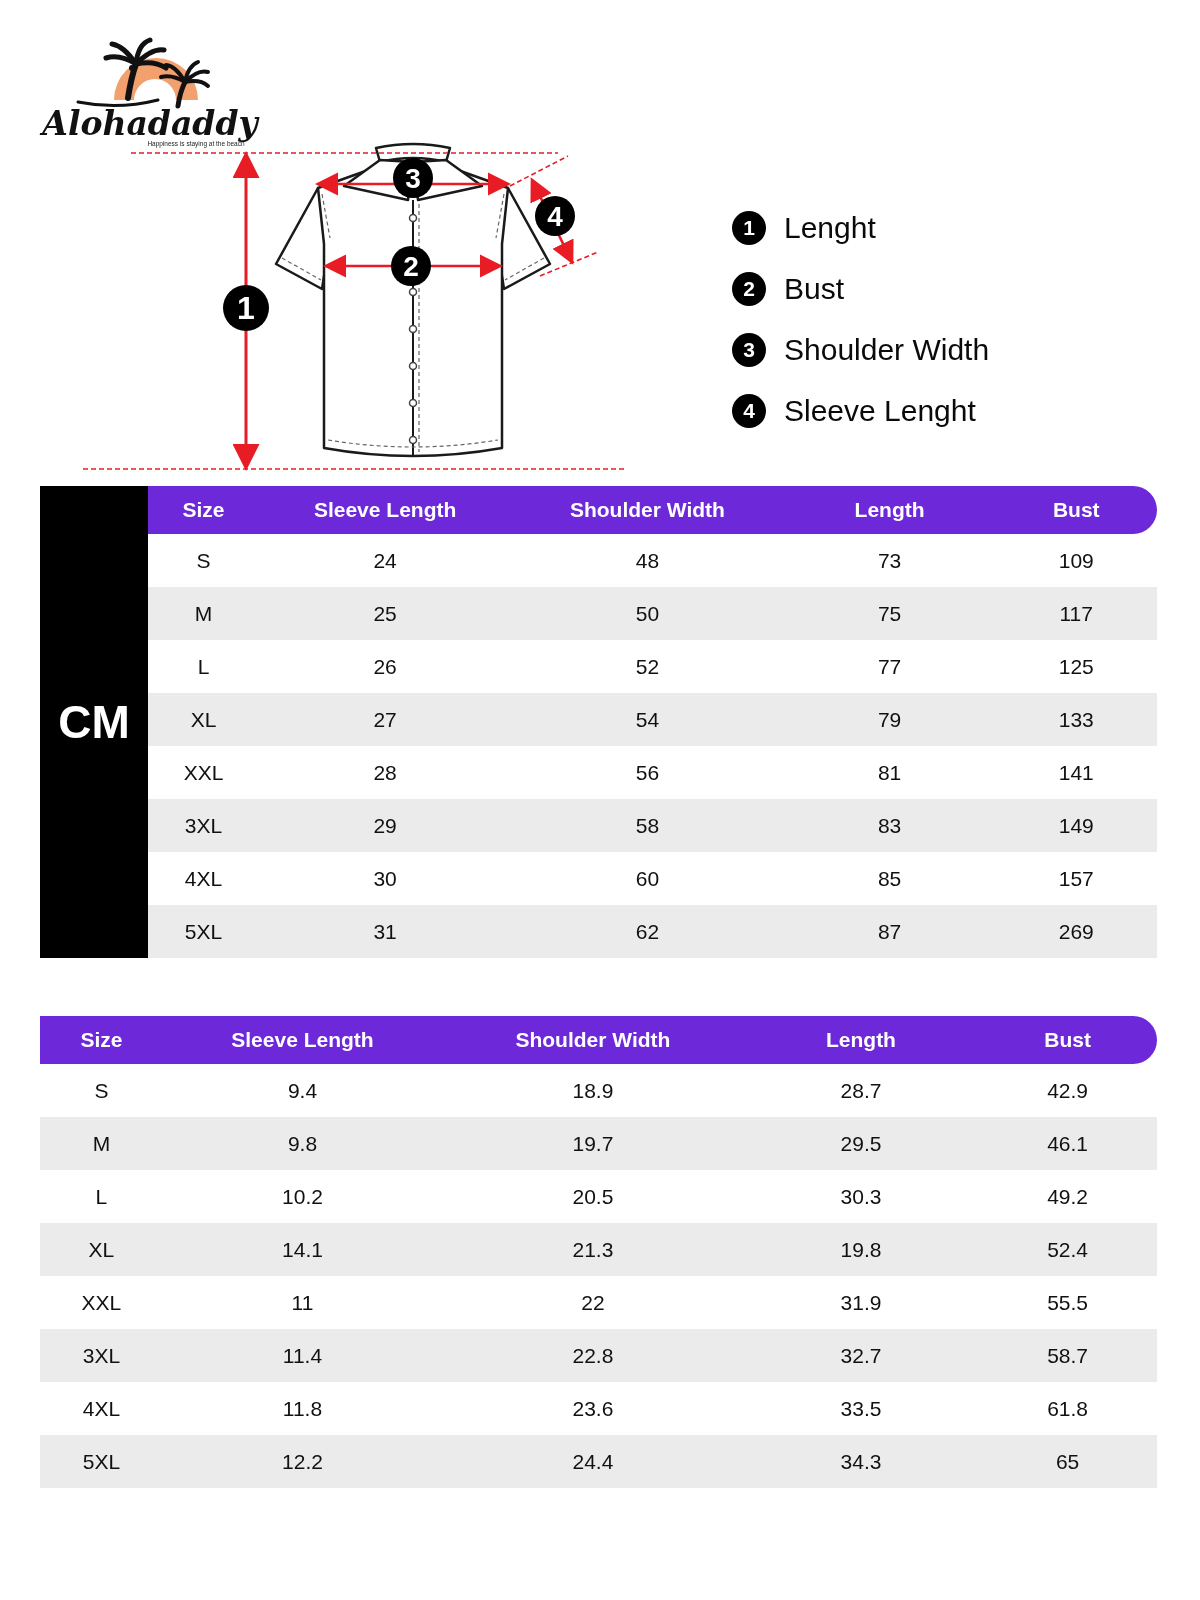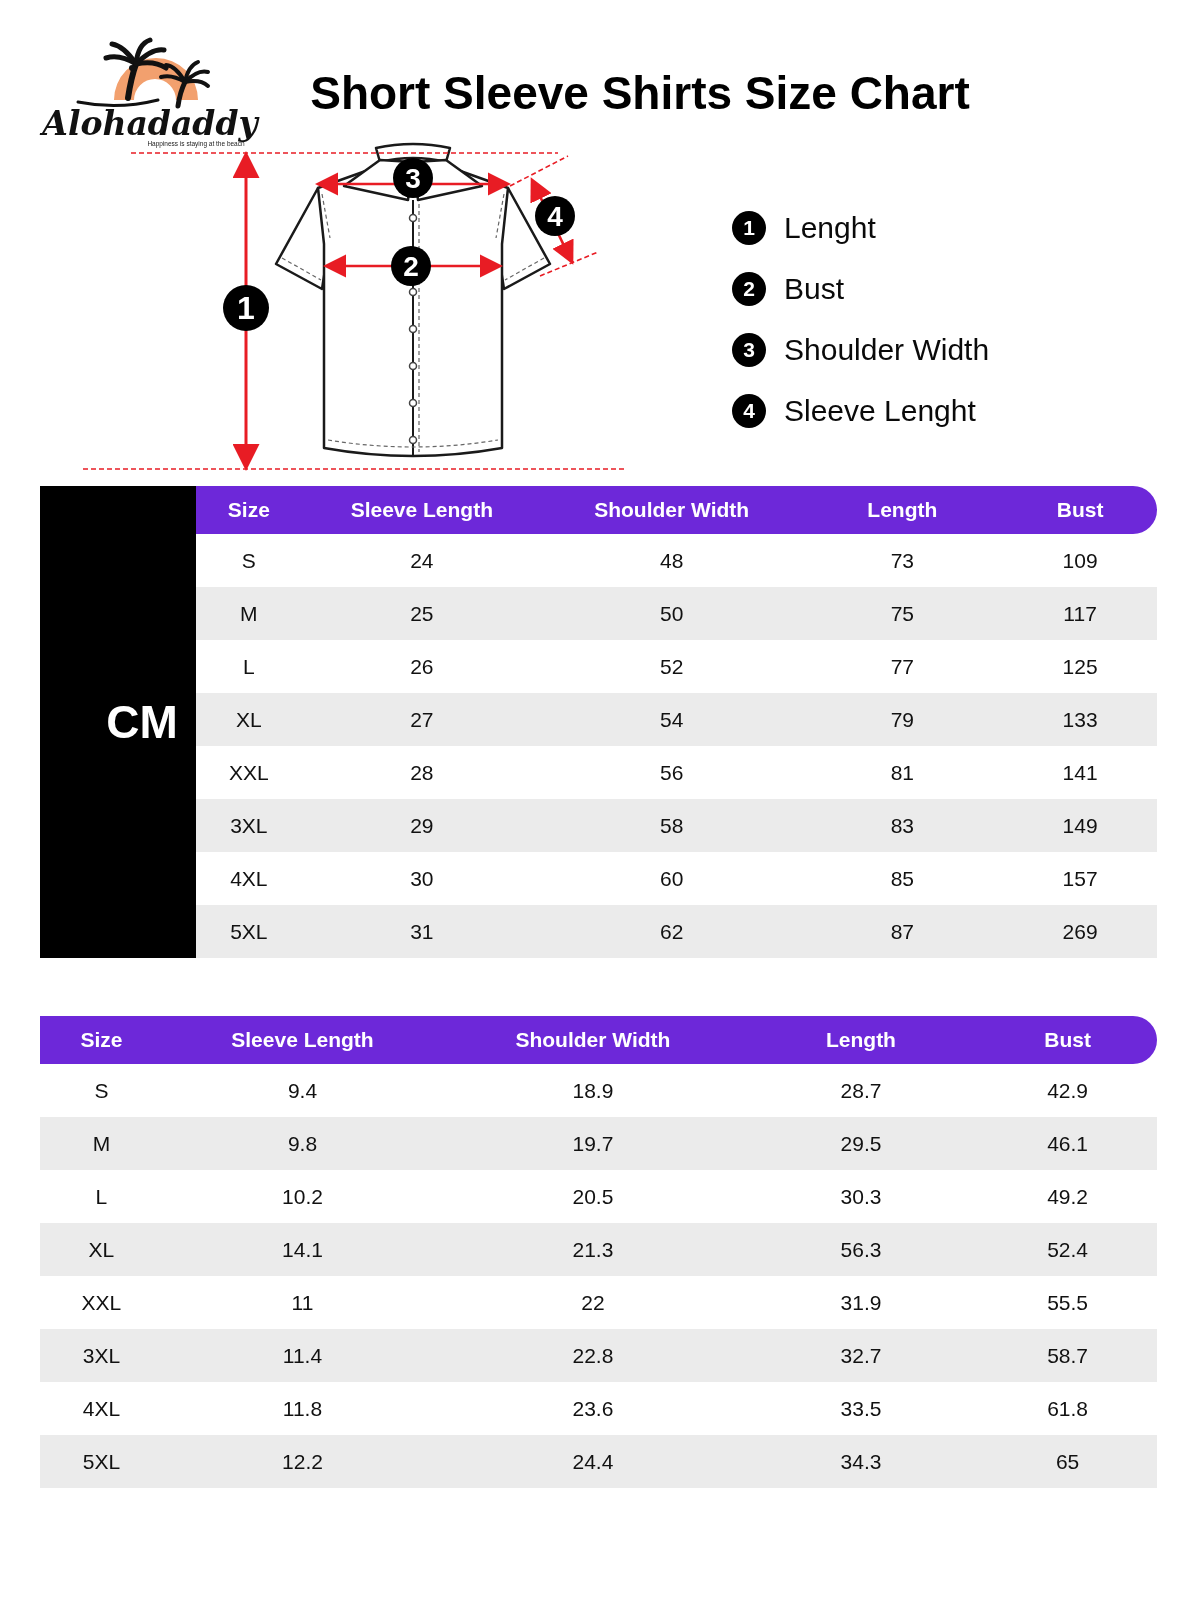--- a/index.html
+++ b/index.html
@@ -24,21 +24,21 @@
     display:flex;align-items:center;justify-content:center;
     font-size:21px;font-weight:bold;flex:0 0 34px;
   }
   .legend-label{margin-left:18px;font-size:30px;color:#0a0a0a;}
   
   .size-table{position:absolute;left:40px;width:1117px;display:flex;}
   .size-table.cm{top:458px;}
   .size-table.inch{top:988px;}
   .unit-strip{
     width:108px;background:#000;color:#fff;display:flex;
-    align-items:center;justify-content:center;font-weight:bold;flex:0 0 108px;padding-left:48px;
+    align-items:center;justify-content:center;font-weight:bold;flex:0 0 108px;
   }
   .size-table.cm  .unit-strip{font-size:46px;}
   .size-table.inch .unit-strip{font-size:35px;letter-spacing:1px;}
   .table-content{flex:1;display:flex;flex-direction:column;}
   .table-header{
     height:48px;background:#6d28d9;border-radius:0 26px 26px 0;
     display:flex;align-items:center;color:#fff;font-weight:bold;font-size:21px;
   }
   .trow{height:53px;display:flex;align-items:center;font-size:21px;background:#fff;color:#111;}
   .trow.alt{background:#ebebeb;}
@@ -83,21 +83,20 @@
         <path d="M 157 46 Q 160 30 170 26"></path>
         <path d="M 157 46 Q 170 33 180 36"></path>
         <path d="M 157 46 Q 172 43 180 50"></path>
       </g>
 
       <text x="122" y="99" text-anchor="middle" font-family="DejaVu Serif, serif" font-style="italic" font-weight="bold" font-size="33" fill="#111">Alohadaddy</text>
       <text x="168" y="110" text-anchor="middle" font-family="Liberation Sans, sans-serif" font-size="6.5" fill="#222">Happiness is staying at the beach</text>
     </svg>
   </div>
 
-  <div class="page-title">Short Sleeve Shirts Size Chart</div>
 
   <div class="diagram">
     <svg viewBox="0 0 562 352" width="562" height="352">
       <defs>
         <marker id="ah-e" markerWidth="9" markerHeight="9" refX="7" refY="4.5" orient="auto">
           <path d="M0,0 L9,4.5 L0,9 Z" fill="#e81c24"></path>
         </marker>
         <marker id="ah-s" markerWidth="9" markerHeight="9" refX="2" refY="4.5" orient="auto">
           <path d="M9,0 L0,4.5 L9,9 Z" fill="#e81c24"></path>
         </marker>
@@ -283,21 +282,21 @@
             <div class="cell col-0">L</div>
             <div class="cell col-1">10.2</div>
             <div class="cell col-2">20.5</div>
             <div class="cell col-3">30.3</div>
             <div class="cell col-4">49.2</div>
           </div>
           <div class="trow alt">
             <div class="cell col-0">XL</div>
             <div class="cell col-1">14.1</div>
             <div class="cell col-2">21.3</div>
-            <div class="cell col-3">56.3</div>
+            <div class="cell col-3">19.8</div>
             <div class="cell col-4">52.4</div>
           </div>
           <div class="trow">
             <div class="cell col-0">XXL</div>
             <div class="cell col-1">11</div>
             <div class="cell col-2">22</div>
             <div class="cell col-3">31.9</div>
             <div class="cell col-4">55.5</div>
           </div>
           <div class="trow alt">

